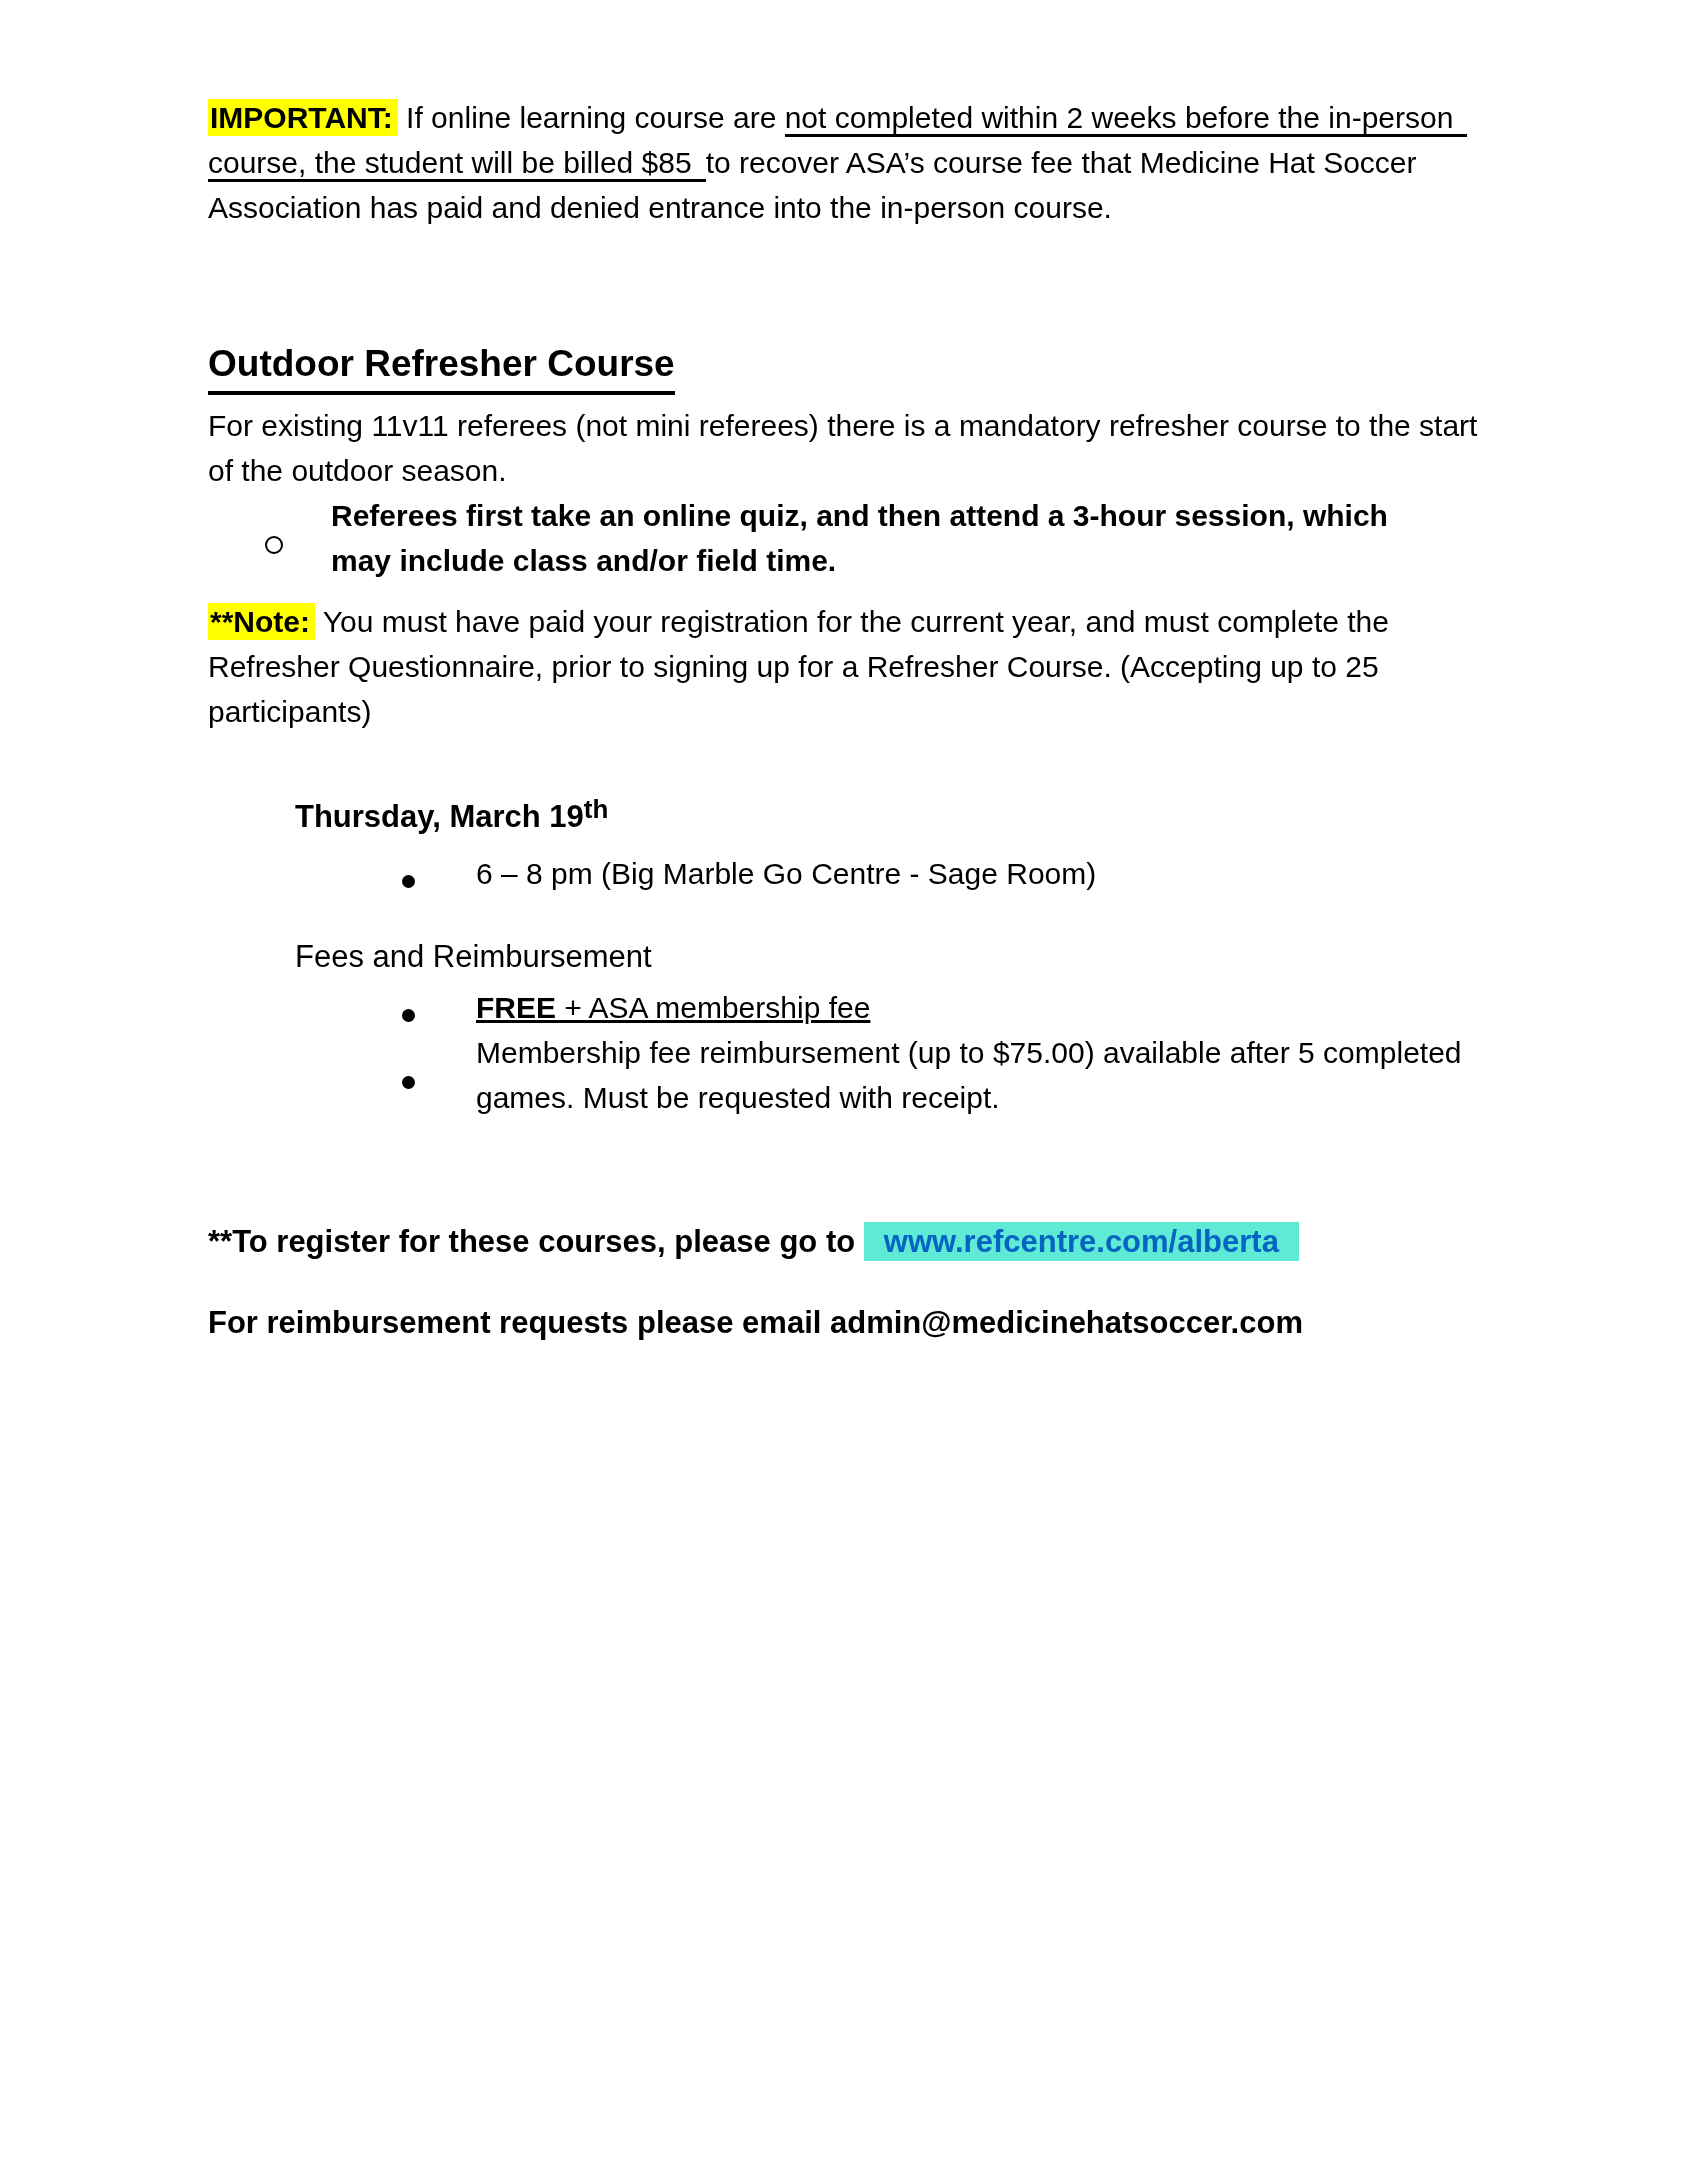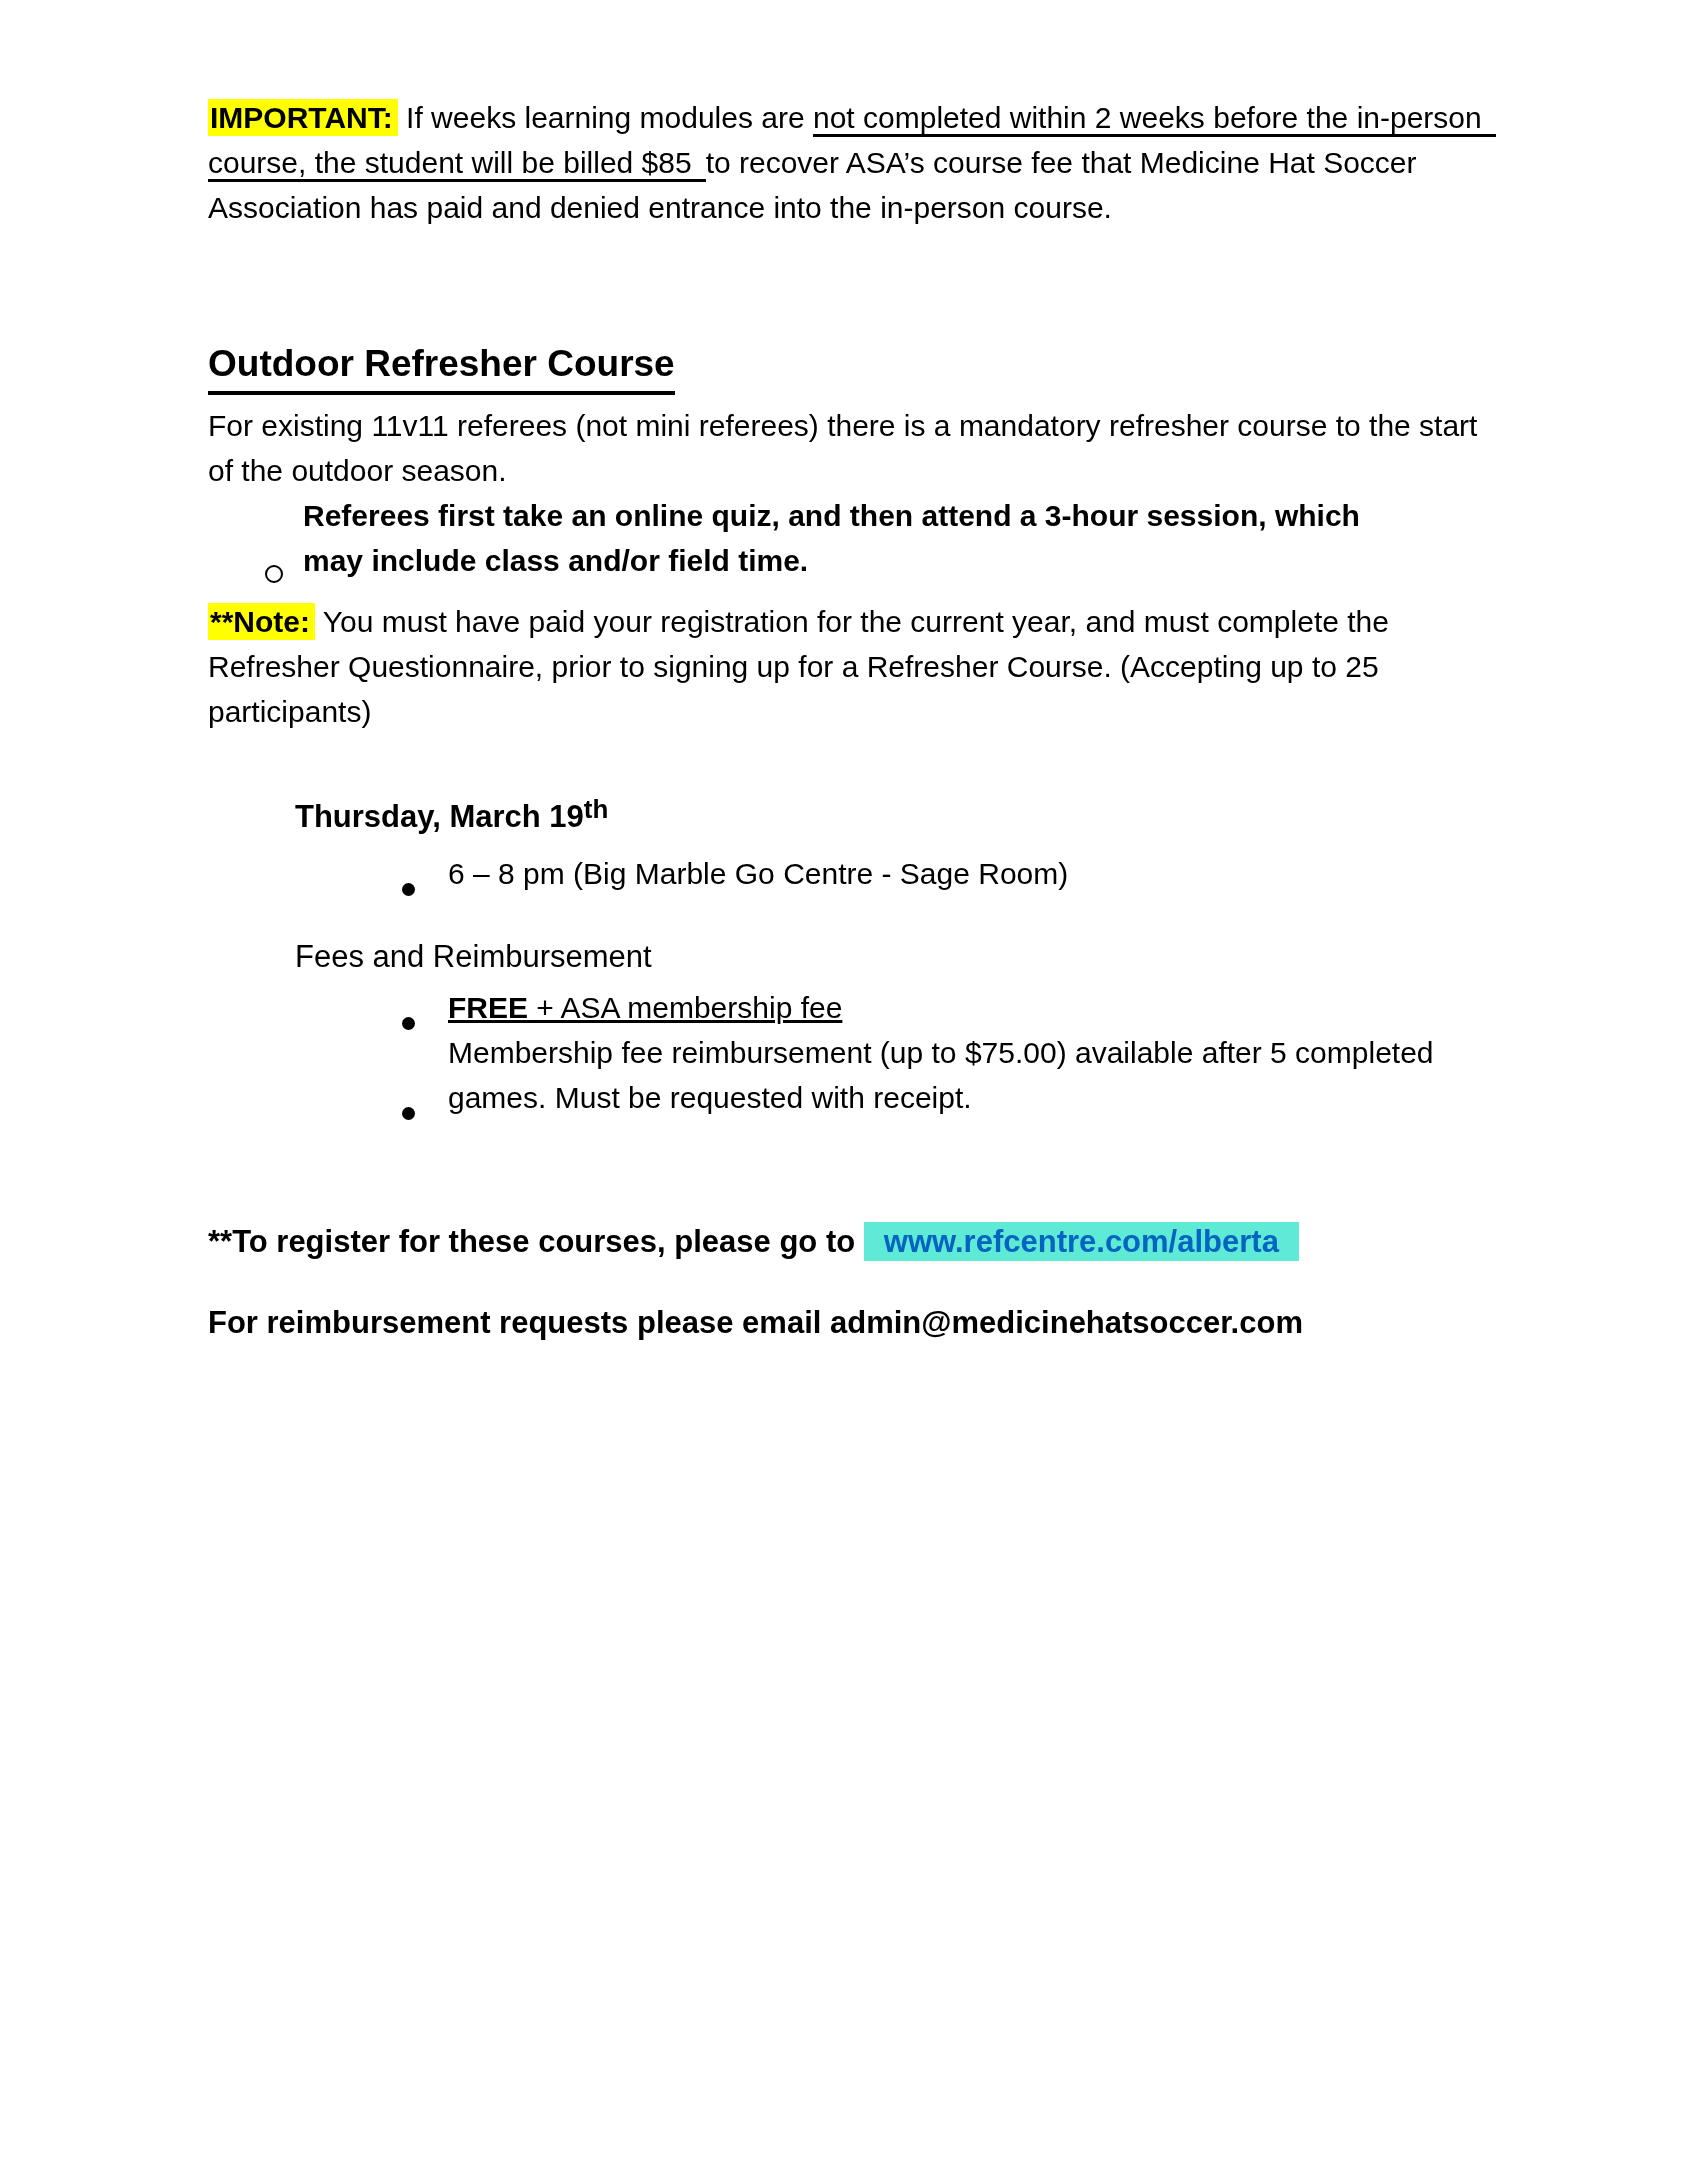--- a/index.html
+++ b/index.html
@@ -21,21 +21,21 @@
   .ul-pad{border-bottom:3px solid #000;padding-right:14px;}
   .para-important{margin-top:95px;}
   .heading{
     margin-top:109px;
     font-size:37px;
     font-weight:bold;
     line-height:50px;
   }
   .heading .head-inner{border-bottom:4px solid #000;padding-bottom:2px;display:inline-block;}
   .para-intro{margin-top:8px;}
-  .bullet-row{display:flex;align-items:flex-end;}
+  .bullet-row{display:flex;align-items:center;gap:28px;}
   .bl1{margin-left:57px;}
   .bl2{margin-left:194px;}
   .marker-box{flex:0 0 38px;display:flex;}
   .marker-box2{flex:0 0 46px;display:flex;}
   .circle-hollow{
     width:14px;height:14px;border:2.5px solid #000;border-radius:50%;
     margin-top:13px;
   }
   .circle-filled{
     width:13px;height:13px;background:#000;border-radius:50%;
@@ -55,21 +55,21 @@
     text-decoration-thickness:3px;
     padding:2px 20px;
     cursor:pointer;
   }
 </style>
 </head>
 <body>
 
 <div class="page">
 
-  <p class="para-important"><span class="hl bold"><span>IMPORTANT:</span></span><span> If weeks learning modules are </span><span class="ul-pad">not completed within 2 weeks before the in-person</span><br>
+  <p class="para-important"><span class="hl bold"><span>IMPORTANT:</span></span><span> If online learning course are </span><span class="ul-pad">not completed within 2 weeks before the in-person</span><br>
     <span class="ul-pad">course, the student will be billed $85</span><span>to recover ASA’s course fee that Medicine Hat Soccer</span><br>
     <span>Association has paid and denied entrance into the in-person course.</span>
   </p>
 
   <p class="heading"><span class="head-inner">Outdoor Refresher Course</span></p>
 
   <p class="para-intro"><span>For existing 11v11 referees (not mini referees) there is a mandatory refresher course to the start</span><br>
     <span>of the outdoor season.</span>
   </p>
 

